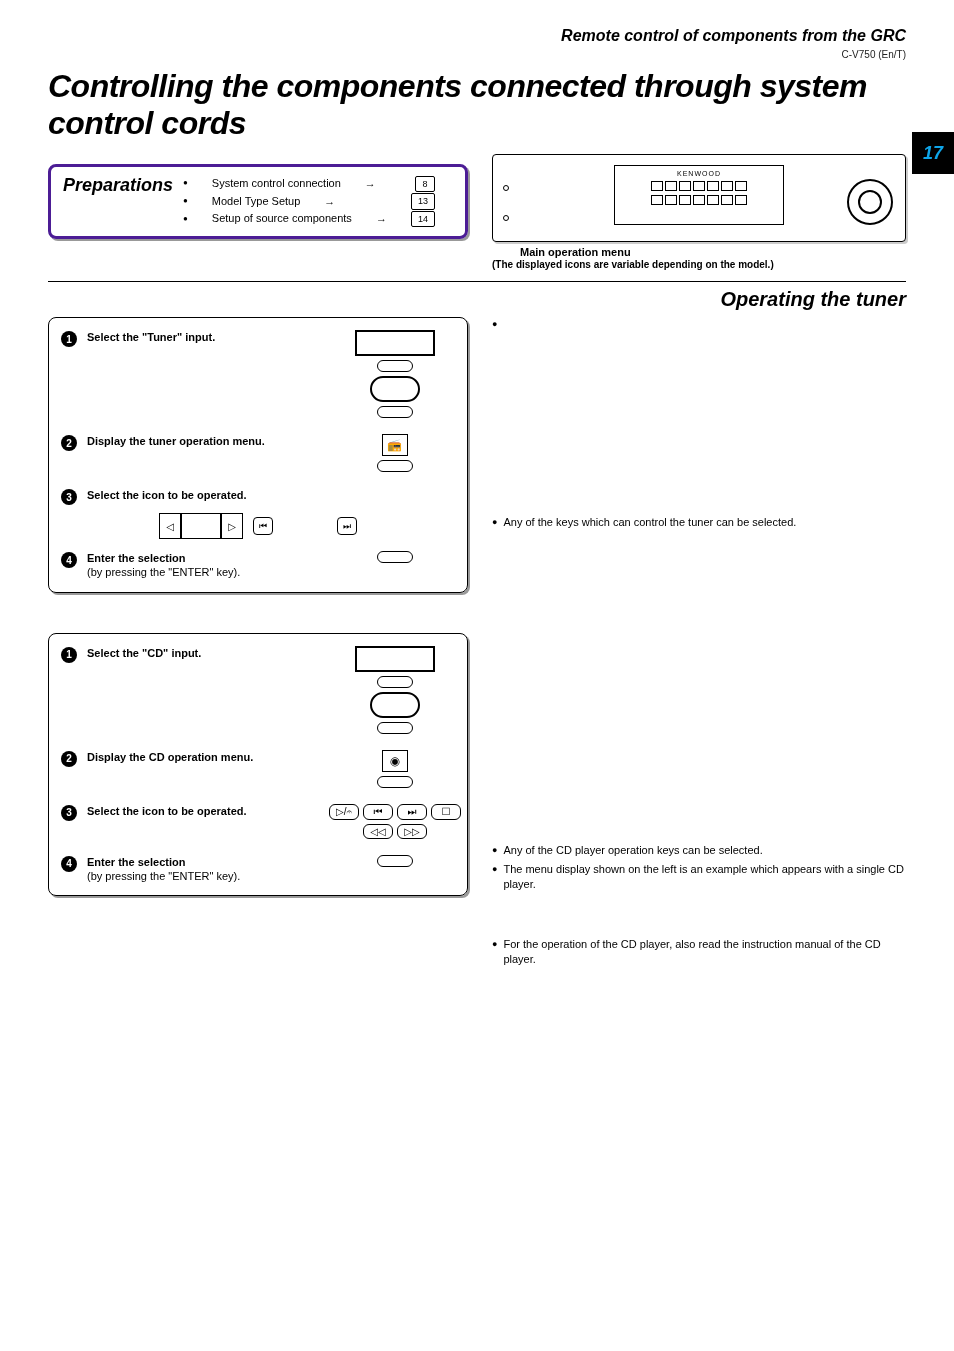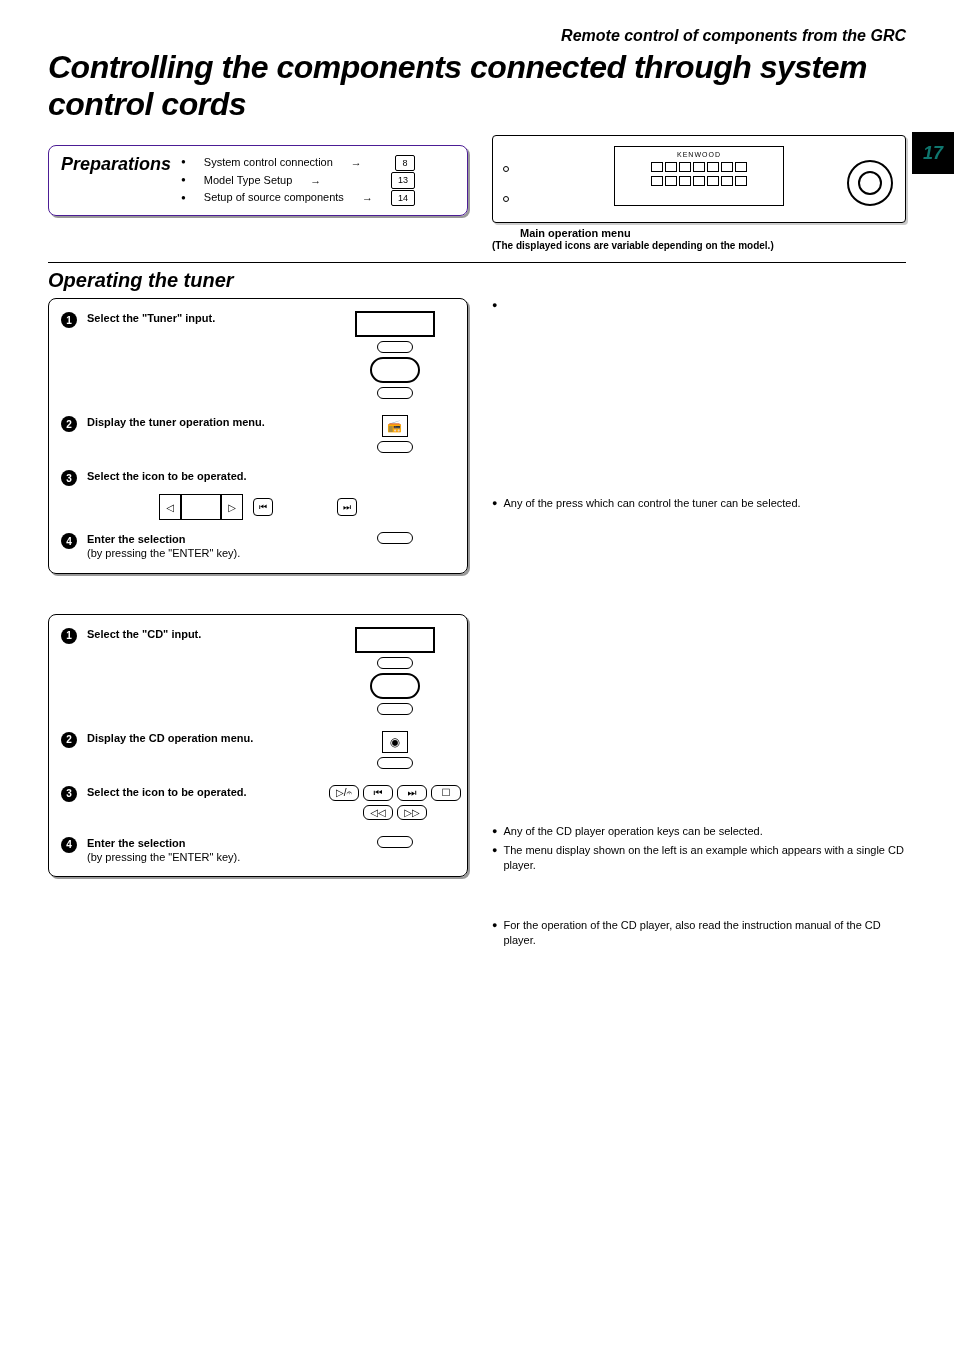--- a/index.html
+++ b/index.html
@@ -1,45 +1,45 @@
 <!DOCTYPE html>
 <html><head>
 <meta charset="utf-8">
 <style>
   * { box-sizing: border-box; margin: 0; padding: 0; }
   body { font-family: Arial, Helvetica, sans-serif; background: #fff; width: 954px; margin: 0 auto; color: #000; }
   .page { padding: 27px 48px 30px 48px; position: relative; }
   .header-right { text-align: right; font-weight: bold; font-style: italic; font-size: 16px; margin-bottom: 4px; }
   .header-code { text-align: right; font-size: 10px; margin-bottom: 8px; color: #222; }
-  .page-num-tab { position: absolute; right: 0; top: 132px; width: 42px; height: 42px; background: #000; color: #0f766e; display: flex; align-items: center; justify-content: center; font-size: 18px; font-style: italic; font-weight: bold; }
+  .page-num-tab { position: absolute; right: 0; top: 132px; width: 42px; height: 42px; background: #000; color: #0ea5e9; display: flex; align-items: center; justify-content: center; font-size: 18px; font-style: italic; font-weight: bold; }
   .main-title { font-size: 32px; font-style: italic; font-weight: bold; margin-bottom: 12px; letter-spacing: -0.5px; }
   .two-col { display: flex; gap: 24px; }
   .left-col { width: 420px; flex-shrink: 0; }
   .right-col { flex: 1; }
   .intro { font-size: 12px; font-weight: bold; text-align: justify; line-height: 1.4; }
-  .prep-box { border: 1px solid #4c1d95; border-radius: 8px; padding: 8px 12px; margin: 10px 0 18px; display: flex; align-items: flex-start; box-shadow: 2px 2px 0 #999; }
+  .prep-box { border: 3px solid #4c1d95; border-radius: 8px; padding: 8px 12px; margin: 10px 0 18px; display: flex; align-items: flex-start; box-shadow: 2px 2px 0 #999; }
   .prep-title { font-weight: bold; font-style: italic; font-size: 18px; width: 120px; flex-shrink:0; }
   .prep-list { font-size: 11px; line-height: 1.6; }
-  .prep-list li { list-style: none; display: flex; align-items: center; gap: 14px; justify-content: flex-end; }
+  .prep-list li { list-style: none; display: flex; align-items: center; gap: 20px; justify-content: flex-end; }
   .prep-list li::before { content: "●"; font-size: 8px; margin-right: 4px; }
   .pg-ref { border: 1px solid #000; border-radius: 2px; padding: 0 6px; font-size: 9px; display: inline-block; min-width: 20px; text-align: center; margin-left: auto; }
   .arrow-small { font-size: 11px; margin: 0 4px; }
   .device-box { border: 1px solid #000; border-radius: 4px; padding: 10px; background: #fff; position: relative; box-shadow: 2px 2px 0 #ccc; margin-bottom: 4px; }
   .device-screen { border: 1px solid #000; width: 170px; height: 60px; margin: 0 auto 6px; background: #fff; position: relative; padding: 4px; }
   .device-brand { text-align: center; font-size: 7px; letter-spacing: 1px; }
   .icon-row { display: flex; justify-content: center; gap: 2px; margin-top: 4px; }
   .icon-row div { border: 1px solid #000; width: 12px; height: 10px; font-size: 6px; display: flex; align-items: center; justify-content: center; }
   .jog { position: absolute; right: 12px; top: 24px; width: 46px; height: 46px; border: 2px solid #000; border-radius: 50%; display:flex; align-items:center; justify-content:center; }
   .jog-inner { width: 24px; height: 24px; border: 2px solid #000; border-radius: 50%; }
   .slider-dot { position: absolute; left: 10px; top: 30px; width: 6px; height: 6px; border: 1px solid #000; border-radius: 50%; }
   .slider-dot2 { position: absolute; left: 10px; top: 60px; width: 6px; height: 6px; border: 1px solid #000; border-radius: 50%; }
   .device-caption { font-size: 11px; font-weight: bold; margin-left: 28px; }
   .device-note { font-size: 10px; line-height: 1.3; font-weight: bold; }
   .divider { border-top: 1px solid #000; margin: 10px 0 6px; }
-  .section-title { font-weight: bold; font-style: italic; font-size: 20px; margin: 6px 0; }
+  .section-title { font-weight: bold; font-style: italic; font-size: 20px; margin: 6px 0; text-align: right; }
   .steps-box { border: 1px solid #000; border-radius: 8px; padding: 12px; box-shadow: 2px 2px 0 #999; position: relative; }
   .step { display: flex; align-items: flex-start; gap: 10px; margin-bottom: 16px; }
   .step:last-child { margin-bottom: 0; }
   .step-num { width: 16px; height: 16px; border-radius: 50%; background: #000; color: #fff; font-size: 10px; font-weight: bold; display: flex; align-items: center; justify-content: center; flex-shrink:0; margin-top:1px; }
   .step-text { font-size: 11px; font-weight: bold; flex: 1; line-height: 1.3; }
   .step-text .sub { font-weight: normal; display: block; }
   .step-illus { width: 120px; flex-shrink: 0; display: flex; flex-direction: column; align-items: center; gap: 4px; }
   .screen-mini { border: 2px solid #000; width: 80px; height: 26px; }
   .pill { border: 1px solid #000; border-radius: 10px; width: 36px; height: 12px; }
   .oval-btn { border: 2px solid #000; border-radius: 14px; width: 50px; height: 26px; }
@@ -54,20 +54,21 @@
   .cd-icons { display: flex; flex-wrap: wrap; justify-content: center; gap: 4px; width: 150px; }
   .cd-btn { border: 1px solid #000; border-radius: 6px; padding: 1px 6px; font-size: 10px; min-width: 30px; text-align: center; }
   strong.enter { font-weight: bold; }
   .spacer-right { height: 180px; }
 </style>
 </head>
 <body>
 
 <div class="page">
   <div class="header-right">Remote control of components from the GRC</div>
+  <div class="header-code">C-V750 (En/T)</div>
   <div class="page-num-tab">17</div>
   <div class="main-title">Controlling the components connected through system control cords</div>
 
   <div class="two-col">
     <div class="left-col">
       <div class="prep-box">
         <div class="prep-title">Preparations</div>
         <ul class="prep-list">
           <li>
             <span>System control connection</span>
@@ -170,21 +171,21 @@
         </div>
       </div>
     </div>
     <div class="right-col">
       <div class="note-item">
         <span class="bullet">●</span>
       </div>
       <div class="spacer-right"></div>
       <div class="note-item">
         <span class="bullet">●</span>
-        <span>Any of the press which can control the tuner can be selected.</span>
+        <span>Any of the keys which can control the tuner can be selected.</span>
       </div>
     </div>
   </div>
 
   <div style="height:40px;"></div>
 
 
   <div class="two-col">
     <div class="left-col">
       <div class="steps-box">

